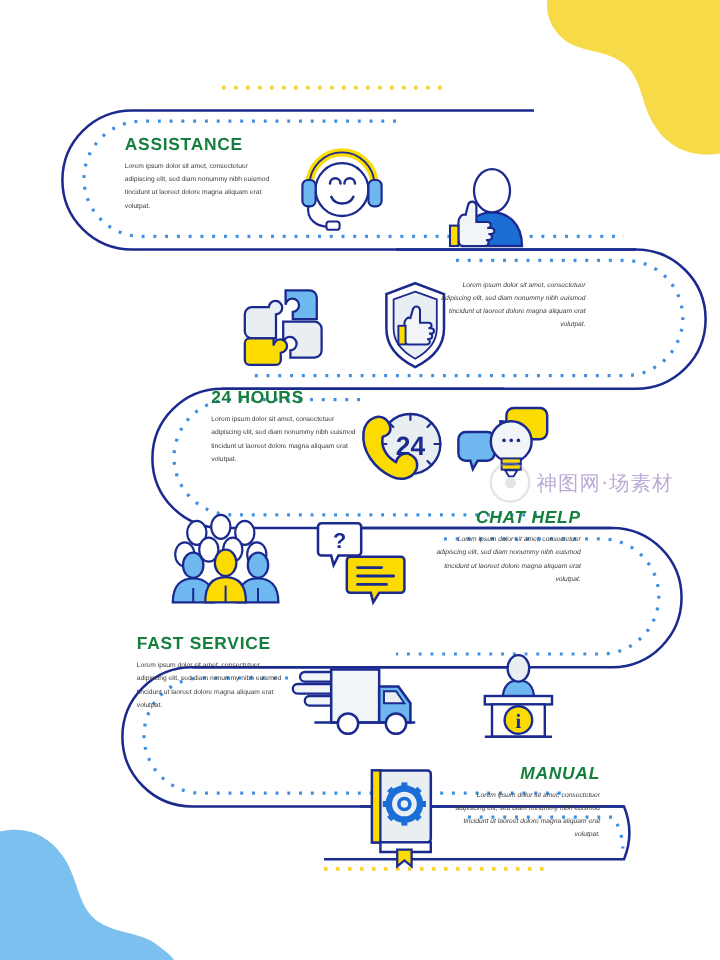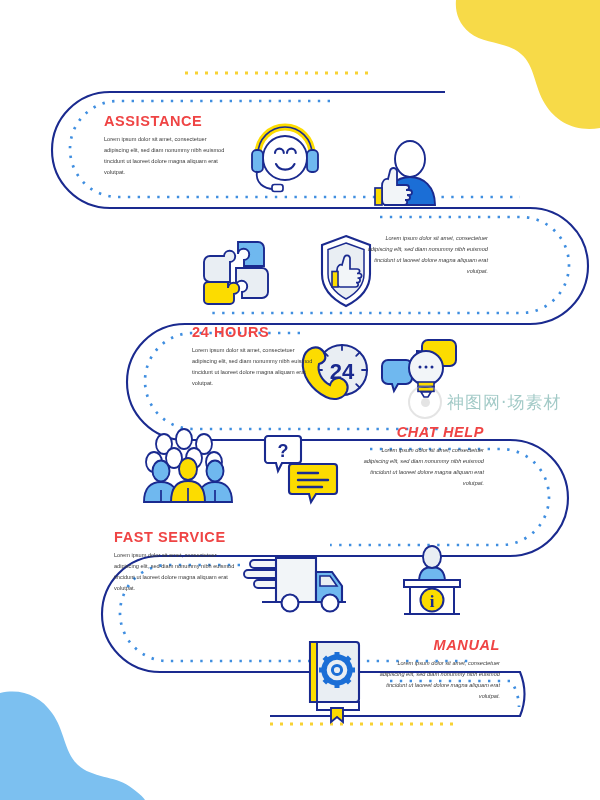--- a/index.html
+++ b/index.html
@@ -11,21 +11,21 @@
   #stage{position:absolute;inset:0;width:600px;height:800px;}
   .layer{position:absolute;inset:0;width:600px;height:800px;}
   svg.layer{display:block;}
 
   .txtblock{position:absolute;}
   .title{
     font-family:"Liberation Sans", sans-serif;
     font-weight:bold;
     font-size:14.5px;
     letter-spacing:0.6px;
-    color:#ef4444;
+    color:#15803d;
     margin:0 0 4px 0;
     line-height:1.1;
     white-space:nowrap;
   }
   .body{
     font-family:"Liberation Sans", sans-serif;
     font-size:5.6px;
     line-height:1.95;
     color:#3b3b3b;
     margin:0;
@@ -46,21 +46,21 @@
     border:2.4px solid #b9b9b9;
     position:relative;flex:none;
   }
   .wm-disc:before{
     content:"";position:absolute;left:50%;top:50%;
     width:9px;height:9px;margin:-4.5px 0 0 -4.5px;
     border-radius:50%;background:#b9b9b9;
   }
   .wm-txt{
     font-family:"DejaVu Sans", sans-serif;
-    font-size:17px;color:#0f766e;white-space:nowrap;letter-spacing:1px;
+    font-size:17px;color:#4c1d95;white-space:nowrap;letter-spacing:1px;
   }
 </style>
 </head>
 <body>
 
 <div id="stage">
 
   <svg class="layer" viewBox="0 0 600 800" width="600" height="800" aria-hidden="true">
     <path d="M600,0 L600,128 C575,132 556,122 545,104 C534,86 535,66 521,54
              C506,41 483,44 470,33 C458,23 455,11 456,0 Z" fill="#f7da48"></path>
@@ -287,21 +287,21 @@
 
   <div class="txtblock align-left" style="left:104px;top:114px;">
     <p class="title">ASSISTANCE</p>
     <p class="body">Lorem ipsum dolor sit amet, consectetuer adipiscing elit, sed diam nonummy nibh euismod tincidunt ut laoreet dolore magna aliquam erat volutpat.</p>
   </div>
 
   <div class="txtblock align-right" style="left:360px;top:233px;width:128px;">
     <p class="body">Lorem ipsum dolor sit amet, consectetuer adipiscing elit, sed diam nonummy nibh euismod tincidunt ut laoreet dolore magna aliquam erat volutpat.</p>
   </div>
 
-  <div class="txtblock align-left" style="left:176px;top:325px;margin-left:16px;">
+  <div class="txtblock align-left" style="left:176px;top:325px;">
     <p class="title">24 HOURS</p>
     <p class="body">Lorem ipsum dolor sit amet, consectetuer adipiscing elit, sed diam nonummy nibh euismod tincidunt ut laoreet dolore magna aliquam erat volutpat.</p>
   </div>
 
   <div class="txtblock align-right" style="left:356px;top:425px;width:128px;">
     <p class="title">CHAT HELP</p>
     <p class="body">Lorem ipsum dolor sit amet, consectetuer adipiscing elit, sed diam nonummy nibh euismod tincidunt ut laoreet dolore magna aliquam erat volutpat.</p>
   </div>
 
   <div class="txtblock align-left" style="left:114px;top:530px;">

